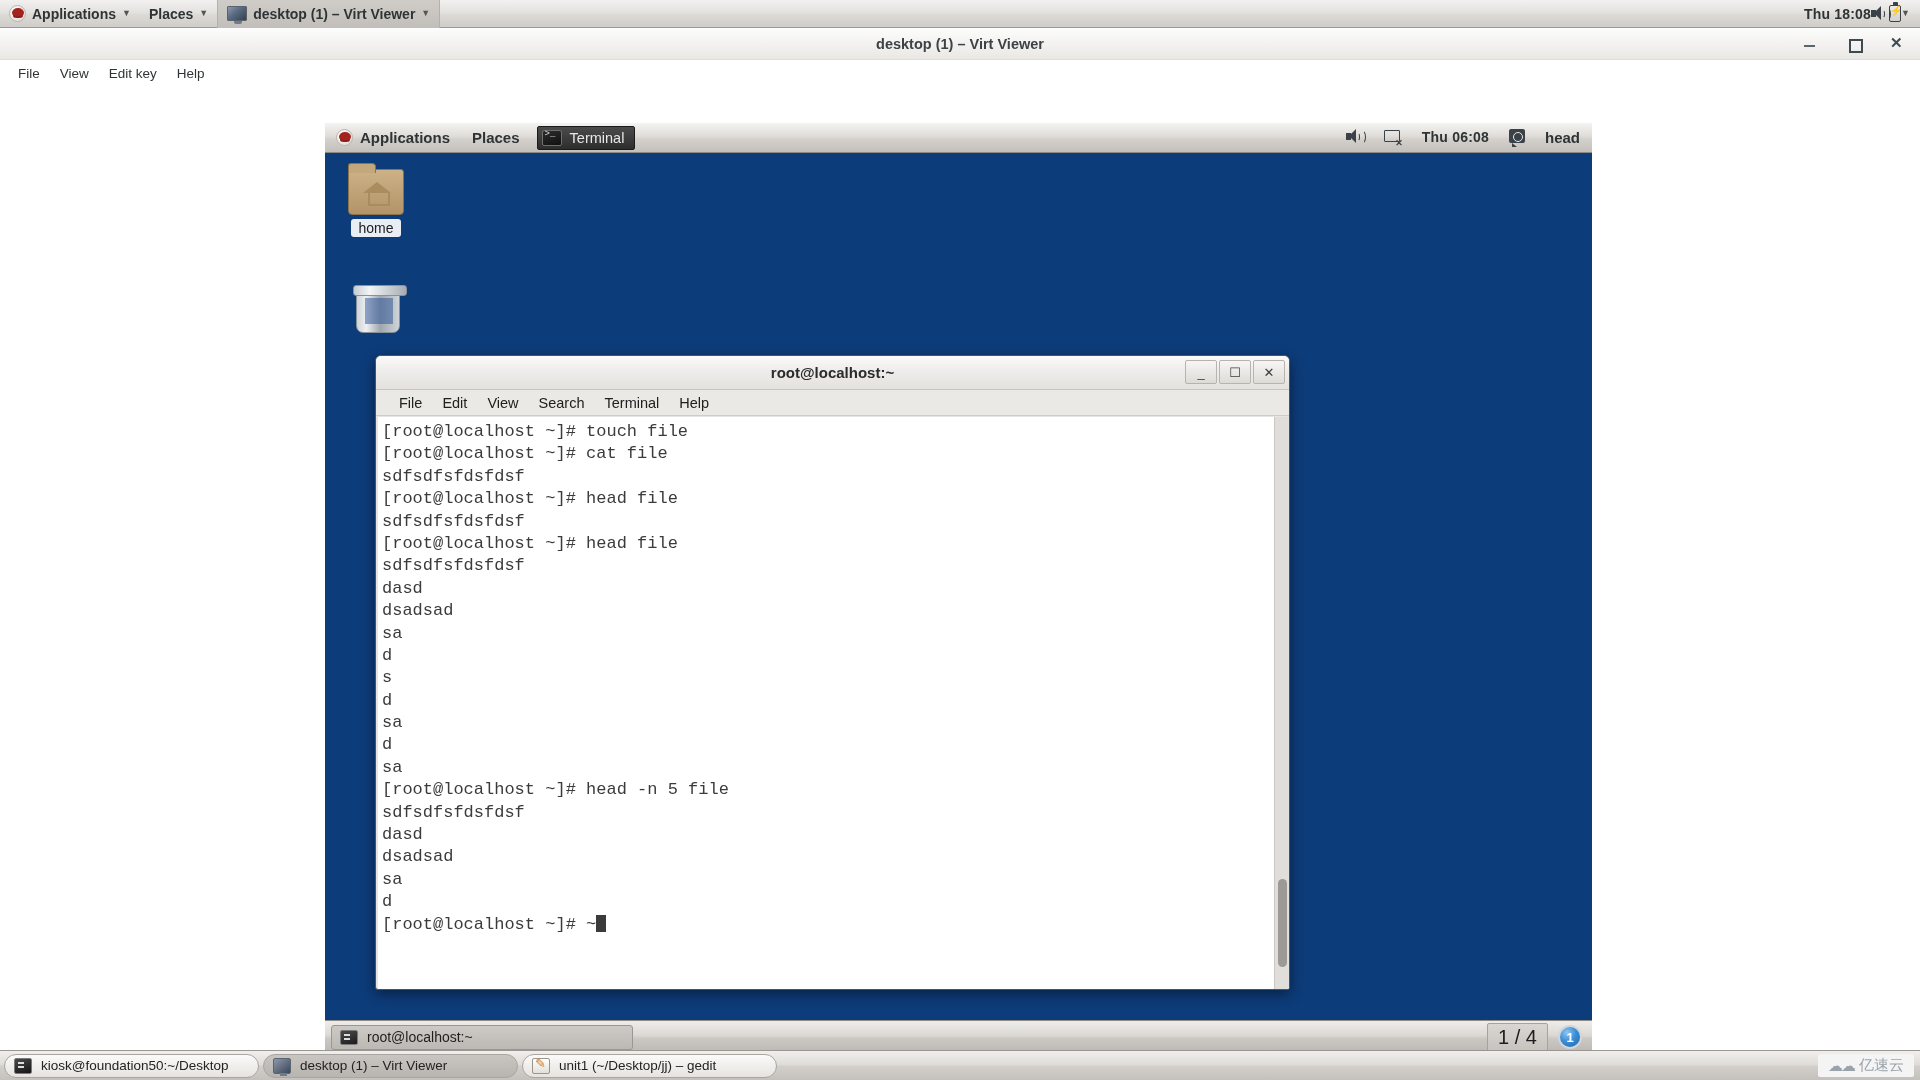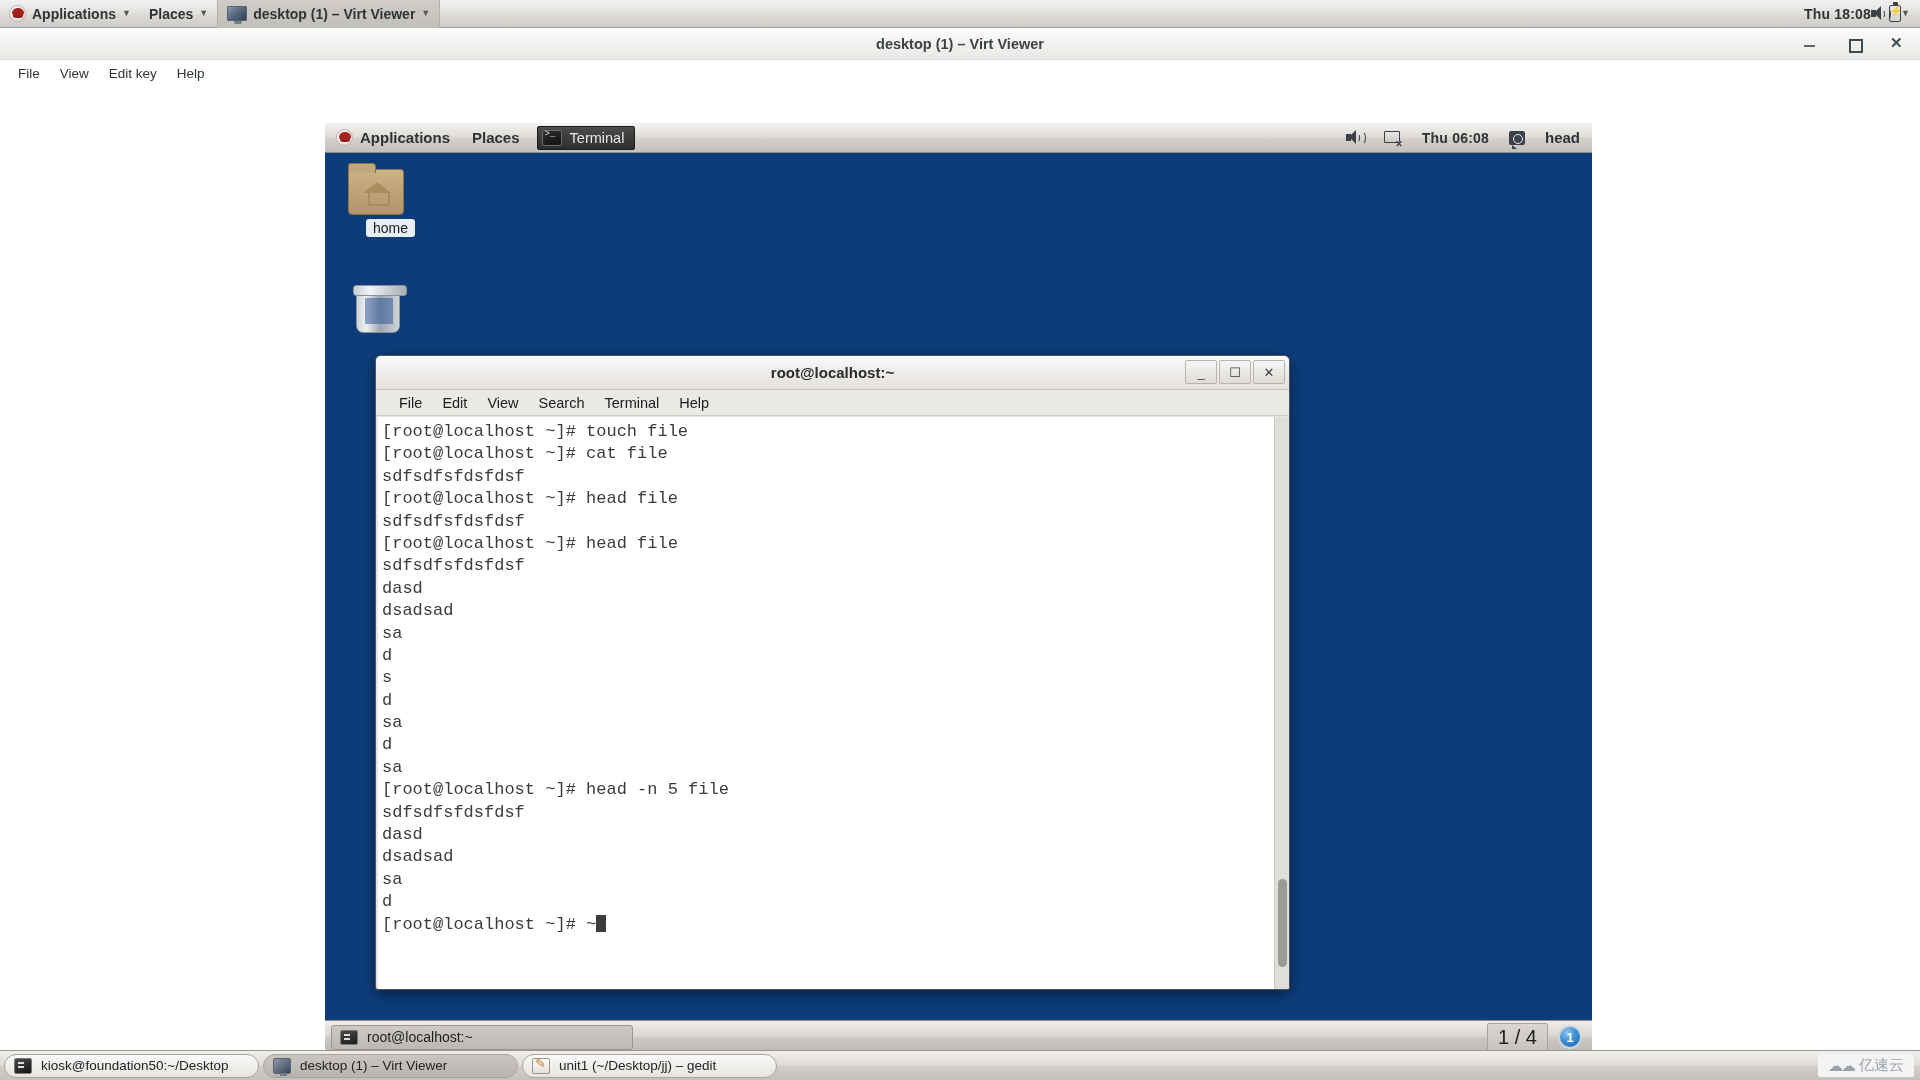--- a/index.html
+++ b/index.html
@@ -102,32 +102,32 @@
     display:flex; align-items:center; gap:8px; height:24px; margin-left:6px; padding: 0 10px 0 4px;
     background: linear-gradient(to bottom,#4b4b4b,#2d2d2d);
     border: 1px solid #1b1b1b; border-radius: 2px; color: #e7e7e7;
     font-weight: normal; font-size: 14.5px;
   }
   .term-ico {
     width: 20px; height: 16px; background: linear-gradient(160deg,#2c2c2c,#111);
     border: 1px solid #6f6f6f; border-radius: 2px; position: relative; flex: none;
   }
   .term-ico::after { content:">_"; position:absolute; left:2px; top:-2px; font-size:9px; color:#d8d8d8; font-family:"Liberation Mono",monospace; }
-  #guest-top-right { margin-left:auto; display:flex; align-items:center; gap:20px; padding-right: 12px; }
+  #guest-top-right { margin-left:auto; display:flex; align-items:flex-start; gap:20px; padding-right: 12px; }
   .net-ico { width:18px; height:16px; position:relative; }
   .net-ico::before { content:""; position:absolute; left:0; top:1px; width:14px; height:10px; border:1.8px solid #3a4148; border-radius:1px; }
   .net-ico::after { content:"\2715"; position:absolute; right:-1px; bottom:-3px; font-size:9px; color:#3a4148; font-weight:bold; }
   .user-ico { width:16px; height:14px; background:#3a4148; border-radius:2px; position:relative; }
   .user-ico::before { content:""; position:absolute; left:3px; bottom:-4px; width:0; height:0;
       border-left:5px solid #3a4148; border-top:4px solid transparent; border-bottom:0; }
   .user-ico::after { content:""; position:absolute; left:4px; top:3px; width:8px; height:8px;
       border:1.6px solid #e6e6e6; border-radius:50%; }
 
   
-  .desk-icon { position:absolute; width:78px; text-align:right; cursor:default; }
+  .desk-icon { position:absolute; width:78px; text-align:center; cursor:default; }
   .folder {
     width:56px; height:46px; margin:0 auto; position:relative;
     background: linear-gradient(to bottom,#cdb287,#b29468);
     border:1px solid #8d7448; border-radius:3px 3px 4px 4px;
   }
   .folder::before {
     content:""; position:absolute; left:-1px; top:-7px; width:26px; height:9px;
     background:#c3a87e; border:1px solid #8d7448; border-bottom:none; border-radius:3px 4px 0 0;
   }
   .folder .house {

